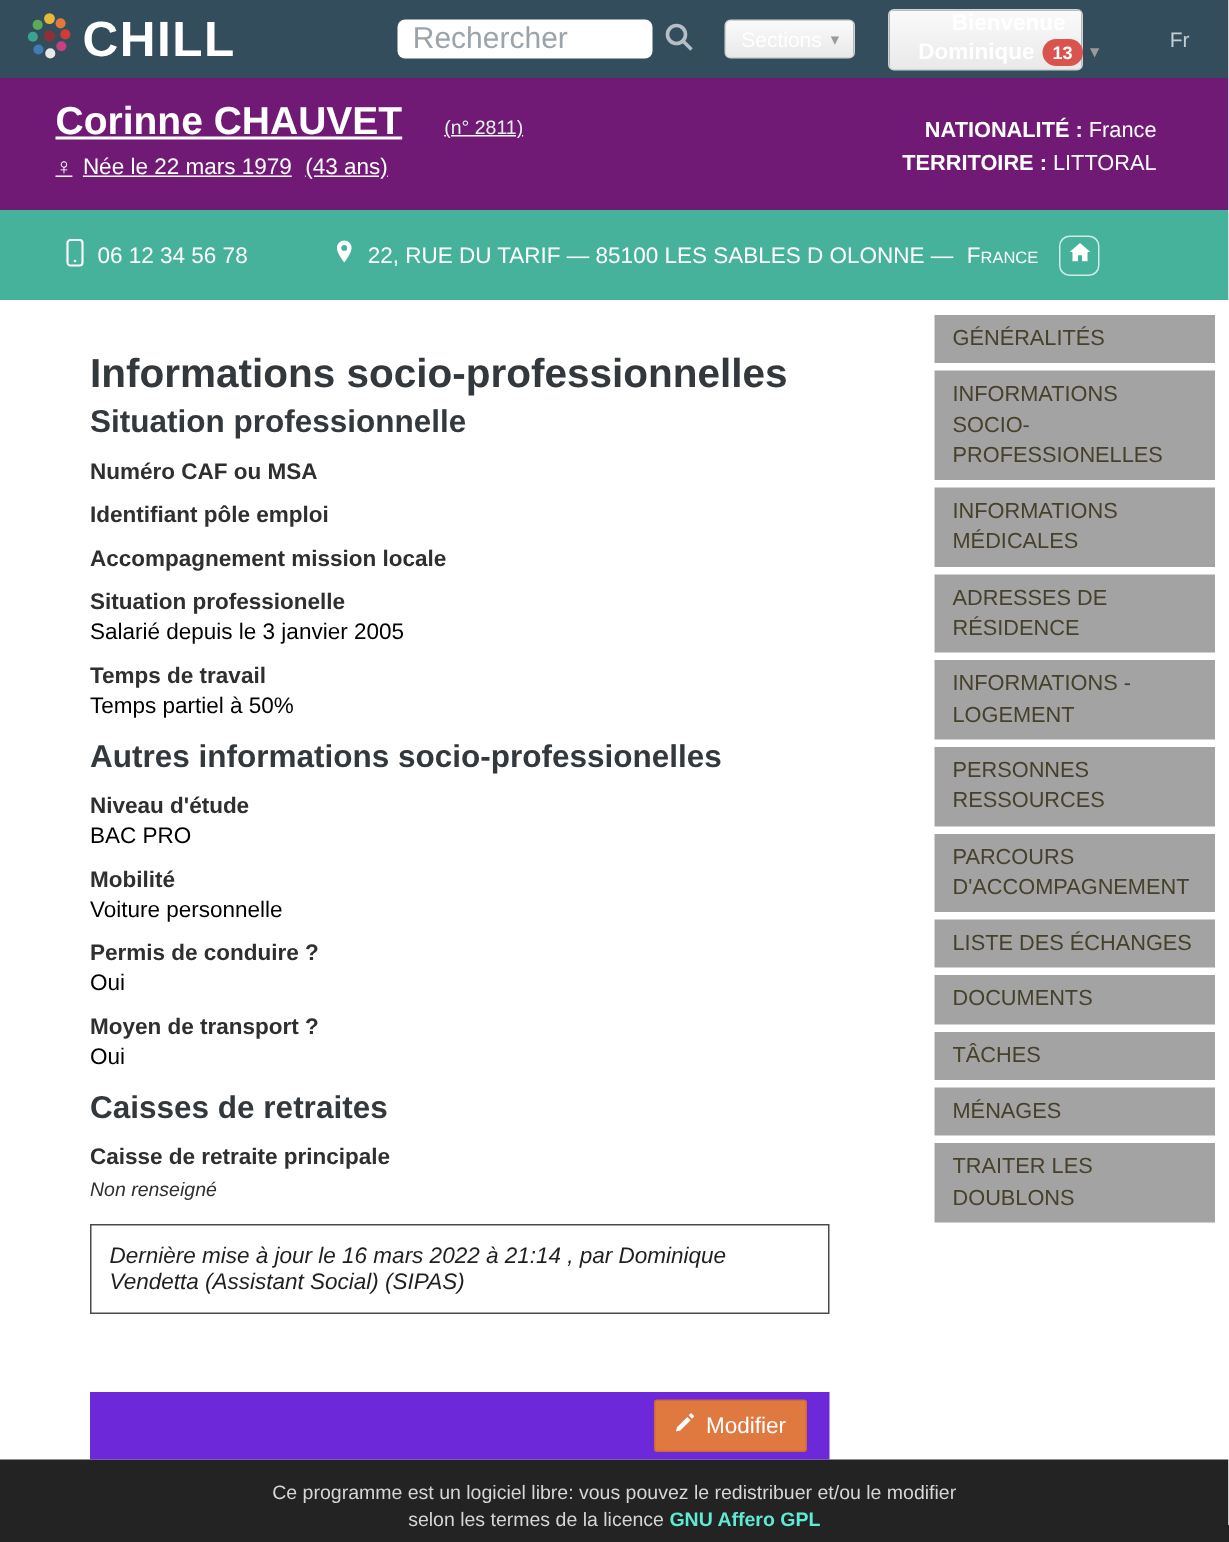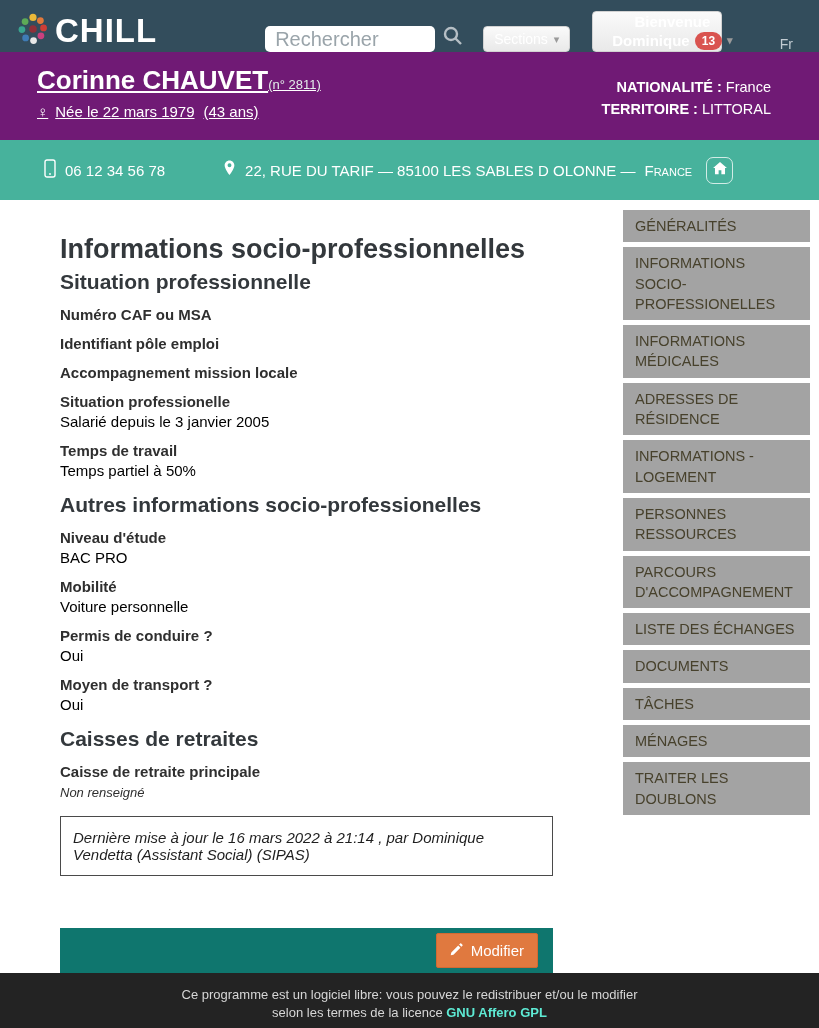--- a/index.html
+++ b/index.html
@@ -6,21 +6,21 @@
   html,body { margin:0; padding:0; }
   body {
     width:819px; height:1028px;
     font-family:"Liberation Sans", sans-serif;
     background:#fff;
   }
 
   
   .navbar {
     height:52px; background:#334d5c;
-    display:flex; align-items:flex-end;
+    display:flex; align-items:center;
     padding:0 26px 0 14px;
   }
   .brand { display:flex; align-items:center; gap:3px; cursor:pointer; }
   .brand-text { color:#fff; font-size:33px; font-weight:bold; letter-spacing:1px; }
   .search-input {
     margin-left:108px; width:170px; height:26px;
     border:none; border-radius:5px; padding:0 10px;
     font-size:20px; color:#444; font-family:inherit;
   }
   .search-input::placeholder { color:#9aa4aa; }
@@ -44,21 +44,21 @@
   }
   .lang { margin-left:auto; color:#c2ccd2; font-size:14px; text-decoration:none; cursor:pointer; }
 
   
   .person-header {
     height:88px; background:#701a75; color:#fff;
     padding:13px 48px 0 37px; position:relative;text-decoration:underline;
   }
   .name-row { display:flex; align-items:baseline; }
   .person-name { font-size:26px; font-weight:bold; }
-  .person-number { font-size:13px; margin-left:0; color:#e4efeb; }
+  .person-number { font-size:13px; margin-left:28px; color:#e4efeb; }
   .birth-row { margin-top:7px; font-size:15px; display:flex; align-items:center; }
   .gender { margin-right:7px; }
   .age { margin-left:9px; }
   .header-right {
     position:absolute; right:48px; top:24px;
     text-align:right; font-size:14.5px; line-height:1.55;
   }
   .hr-label { font-weight:bold; }
 
   
@@ -87,21 +87,21 @@
   .section-title { font-size:21px; font-weight:bold; color:#33383c; margin:0; padding-top:14px; }
   .section-title.first { padding-top:5px; }
   .field-label { font-weight:bold; font-size:15px; color:#2f2f2f; margin-top:12px; }
   .field-value { font-size:15px; color:#000000; margin-top:3px; }
   .value-na { font-style:italic; font-size:13px; color:#2f2f2f; margin-top:5px; }
   .update-note {
     border:1px solid #4a4a4a; margin-top:16px; padding:12px 12px;
     font-style:italic; font-size:15px; color:#1f1f1f;
   }
   .action-bar {
-    margin-top:52px; background:#0f766e; height:45px;
+    margin-top:52px; background:#6d28d9; height:45px;
     display:flex; align-items:center; justify-content:flex-end; padding-right:15px;
   }
   .edit-btn {
     background:#e0793f; border:1px solid #d06a33; border-radius:2px;
     color:#fff; font-size:15px; font-family:inherit; cursor:pointer;
     padding:8px 13px; display:flex; align-items:center; gap:8px;
   }
 
   
   .sidebar { margin-left:auto; width:187px; padding-top:10px; }

